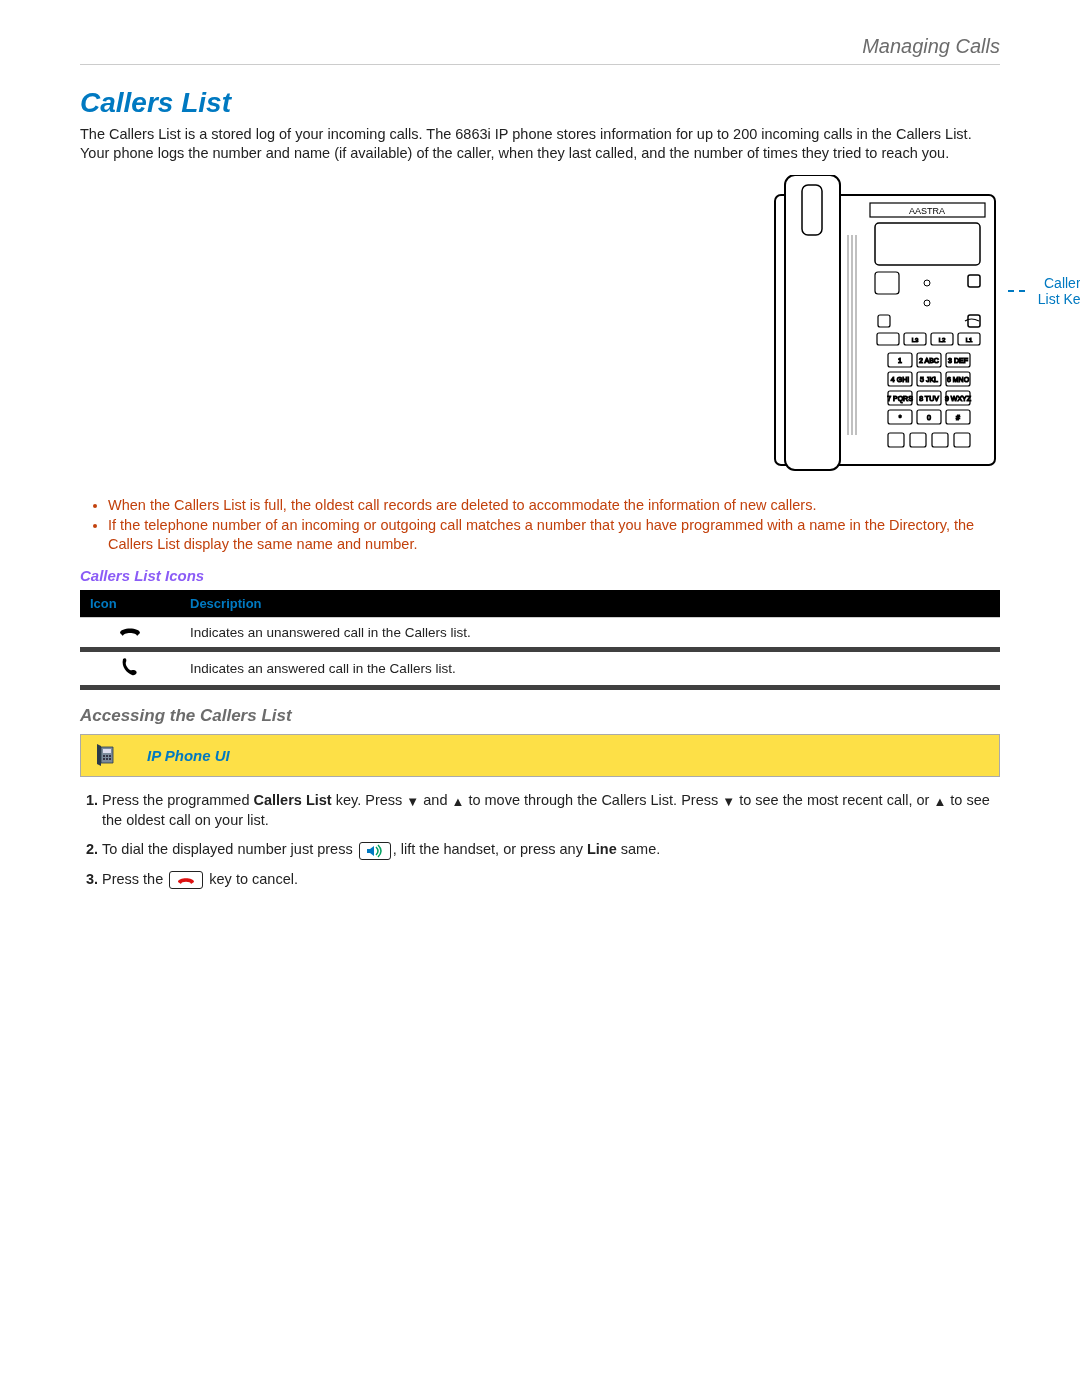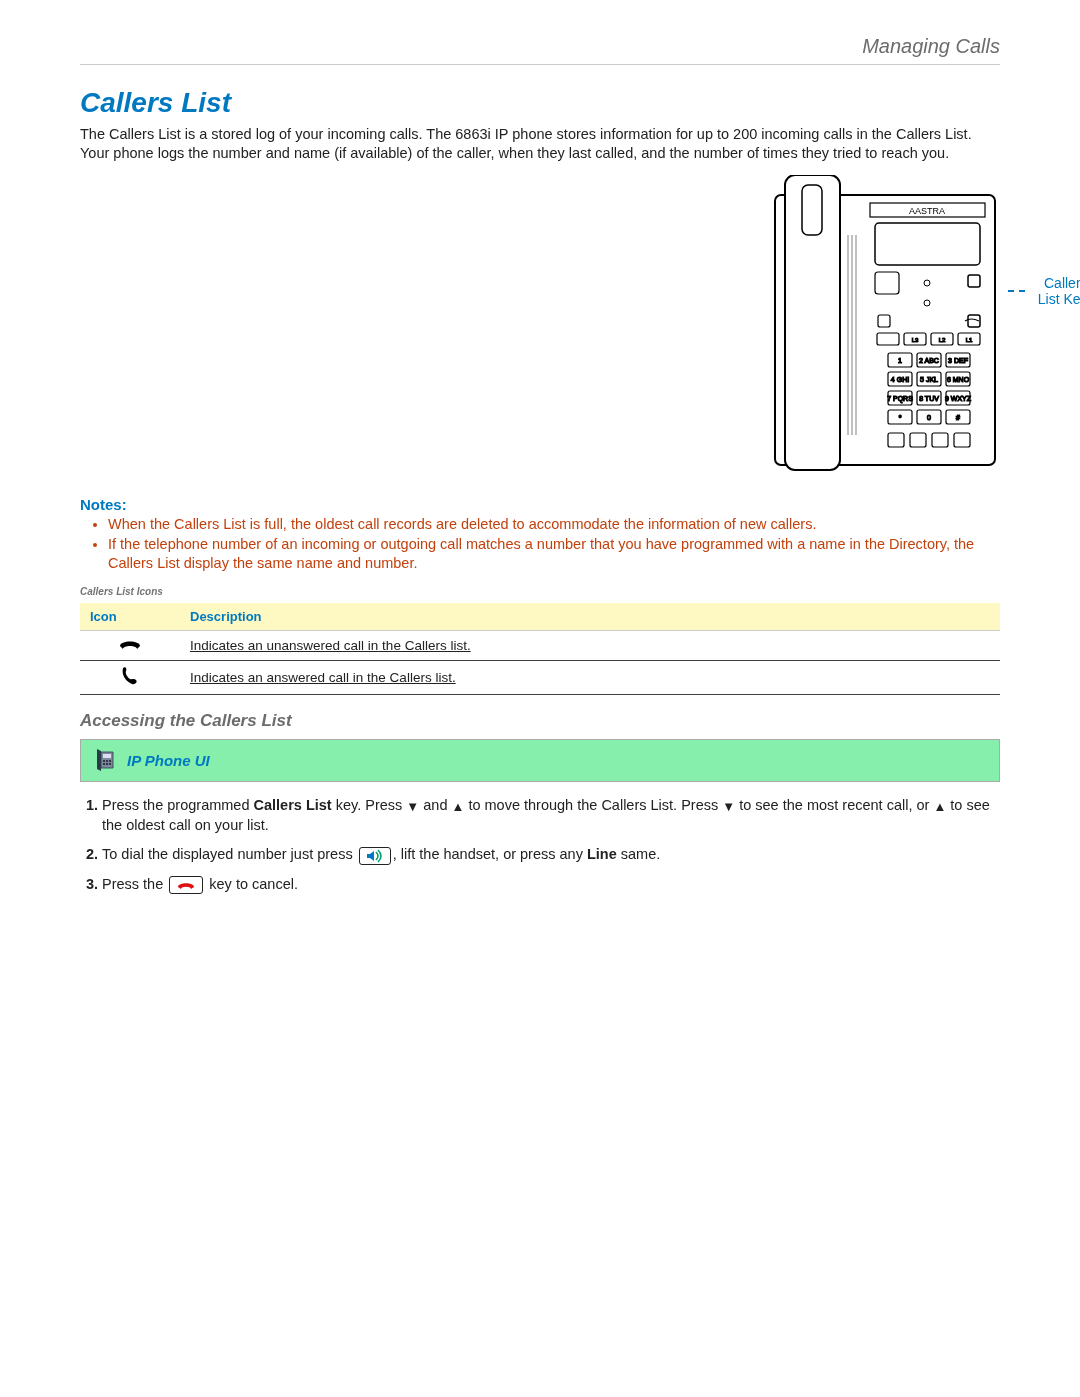--- a/index.html
+++ b/index.html
@@ -71,64 +71,64 @@
   ul.notes {
     margin: 0 0 14px 0;
     padding-left: 28px;
     color: #c2410c;
   }
   ul.notes li {
     margin-bottom: 2px;
     line-height: 1.28;
   }
   h3.sub-italic {
-    color: #737373;
-    font-style: italic;
-    font-weight: 700;
-    font-size: 10px;
+    color: #8b5cf6;
+    font-style: italic;
+    font-weight: 700;
+    font-size: 15px;
     margin: 14px 0 6px 0;
   }
   h3.sub-grey {
     color: #6c6c6c;
     font-style: italic;
     font-weight: 700;
     font-size: 17px;
     margin: 16px 0 8px 0;
   }
   table.icons {
     width: 100%;
     border-collapse: collapse;
     font-size: 13.5px;
   }
   table.icons thead th {
     text-align: left;
     color: #0079c1;
     font-weight: 700;
     padding: 6px 10px;
-    background: #fef9c3;
+    background: #000000;
     border-bottom: 1px solid #ccc;
     font-size: 13px;
   }
   table.icons td {
     padding: 5px 10px;
-    border-bottom: 1px solid #404040;
+    border-bottom: 5px solid #404040;
     vertical-align: middle;
-    text-decoration: underline;
   }
   table.icons td.icon-cell {
     width: 80px;
     text-align: center;
   }
   .ip-phone-box {
     border: 1px solid #aaa;
-    background: #86efac;
+    background: #fde047;
     display: flex;
     align-items: center;
     padding: 6px 10px;
     margin: 8px 0 14px 0;
+    gap: 20px;
   }
   .ip-phone-box .phone-icon {
     margin-right: 10px;
   }
   .ip-phone-box .label {
     color: #0079c1;
     font-weight: 700;
     font-style: italic;
     font-size: 15px;
   }
@@ -261,21 +261,20 @@
           <rect x="184" y="258" width="16" height="14" rx="2"></rect>
         </g>
       </svg>
       <div class="callout">
         <div class="dash"></div>
         <span class="label">Callers List Key</span>
       </div>
     </div>
   </div>
 
-  <div class="notes-heading">Notes:</div>
   <ul class="notes">
     <li>When the Callers List is full, the oldest call records are deleted to accommodate the information of new callers.</li>
     <li>If the telephone number of an incoming or outgoing call matches a number that you have programmed with a name in the Directory, the Callers List display the same name and number.</li>
   </ul>
 
   <h3 class="sub-italic">Callers List Icons</h3>
 
   <table class="icons">
     <thead>
       <tr>

